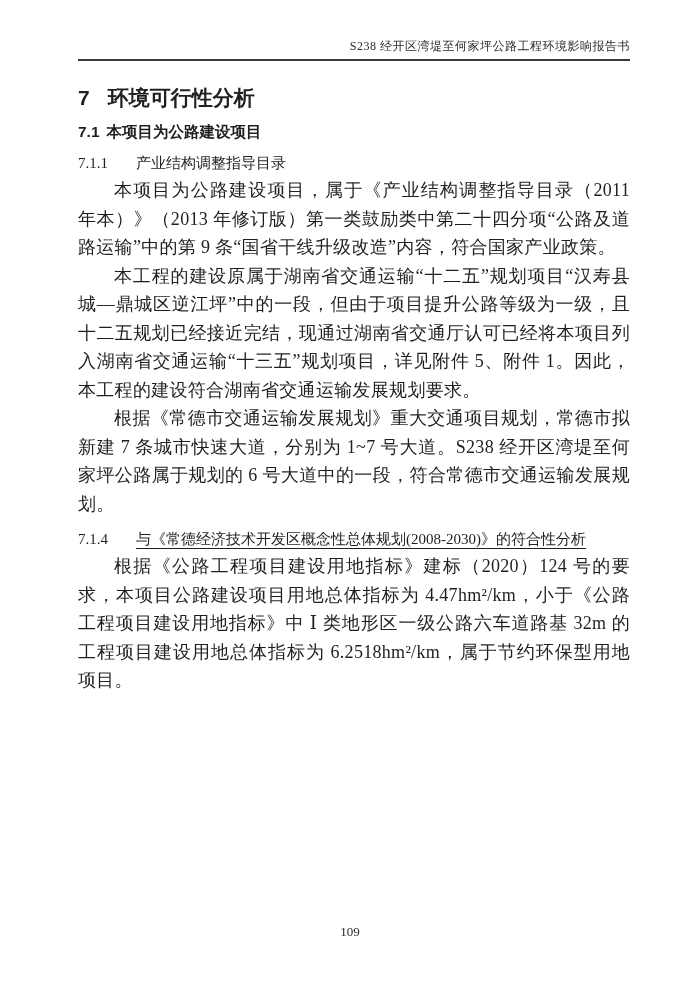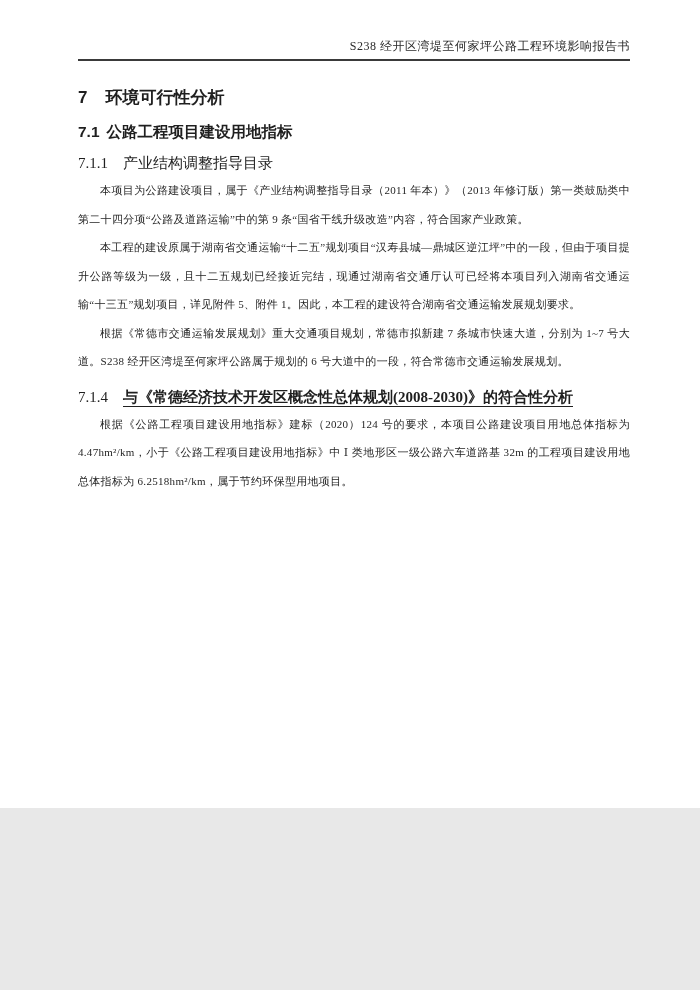--- a/index.html
+++ b/index.html
@@ -1,19 +1,19 @@
 <!DOCTYPE html>
 <html><head>
 <meta charset="utf-8">
 <style>
   html, body { margin: 0; padding: 0; background: #e8e8e8; }
   .page {
     position: relative;
     width: 700px;
-    height: 808px;
+    height: 990px;
     margin: 0 auto;
     background: #ffffff;
     overflow: hidden;
     color: #1f1f1f;
     font-family: "Liberation Serif", "DejaVu Serif", serif;
   }
   .content {
     margin: 0 70px 0 78px;
   }
   .page-header {
@@ -25,52 +25,51 @@
   }
   .header-rule {
     border: none;
     border-top: 2px solid #3a3a3a;
     margin: 4px 0 0 0;
   }
   .chapter-heading {
     margin: 26px 0 0 0;
     font-family: "Liberation Sans", "DejaVu Sans", sans-serif;
     font-weight: bold;
-    font-size: 17px;
+    font-size: 21px;
     line-height: 22px;
   }
   .chapter-heading .num { margin-right: 18px; }
   .section-heading {
     margin: 13px 0 0 0;
     font-family: "Liberation Sans", "DejaVu Sans", sans-serif;
     font-weight: bold;
     font-size: 15.5px;
     line-height: 20px;
   }
   .section-heading .num { margin-right: 7px; }
   .subsection-heading {
     margin: 11px 0 3px 0;
     font-size: 15px;
     font-weight: normal;
     line-height: 20px;
   }
-  .subsection-heading .num { margin-right: 15px; }
+  .subsection-heading .num { margin-right: 28px; }
   .body-paragraph {
     margin: 0;
-    font-size: 11px;
+    font-size: 18px;
     line-height: 28.5px;
     text-align: justify;
     text-indent: 2em;
     letter-spacing: 0.3px;
   }
   .u {
     text-decoration: underline;
     text-underline-offset: 4px;
     text-decoration-thickness: 1px;
-    font-weight: bold;
   }
   .page-number {
     position: absolute;
     bottom: 50px;
     left: 0;
     width: 100%;
     text-align: center;
     font-size: 13px;
     color: #2a2a2a;
   }
@@ -84,21 +83,21 @@
     <div class="page-header">
       <span>S238 经开区湾堤至何家坪公路工程环境影响报告书</span>
     </div>
     <hr class="header-rule">
 
     <h1 class="chapter-heading">
       <span class="num">7</span><span>环境可行性分析</span>
     </h1>
 
     <h2 class="section-heading">
-      <span class="num">7.1</span><span>公路工程项目建设用地指标</span>
+      <span class="num">7.1</span><span>本项目为公路建设项目</span>
     </h2>
 
     <div>
       <h3 class="subsection-heading">
         <span class="num">7.1.1</span><span>产业结构调整指导目录</span>
       </h3>
       <p class="body-paragraph">本项目为公路建设项目，属于《产业结构调整指导目录（2011 年本）》（2013 年修订版）第一类鼓励类中第二十四分项“公路及道路运输”中的第 9 条“国省干线升级改造”内容，符合国家产业政策。</p>
     </div>
 
     <div>
@@ -114,13 +113,14 @@
         <span class="num">7.1.4</span><span class="u">与《常德经济技术开发区概念性总体规划(2008-2030)》的符合性分析</span>
       </h3>
     </div>
 
     <div>
       <p class="body-paragraph">根据《公路工程项目建设用地指标》建标（2020）124 号的要求，本项目公路建设项目用地总体指标为 4.47hm²/km，小于《公路工程项目建设用地指标》中 Ⅰ 类地形区一级公路六车道路基 32m 的工程项目建设用地总体指标为 6.2518hm²/km，属于节约环保型用地项目。</p>
     </div>
 
   </div>
 
+  <div class="page-number">109</div>
 </div>
 
 </body></html>

